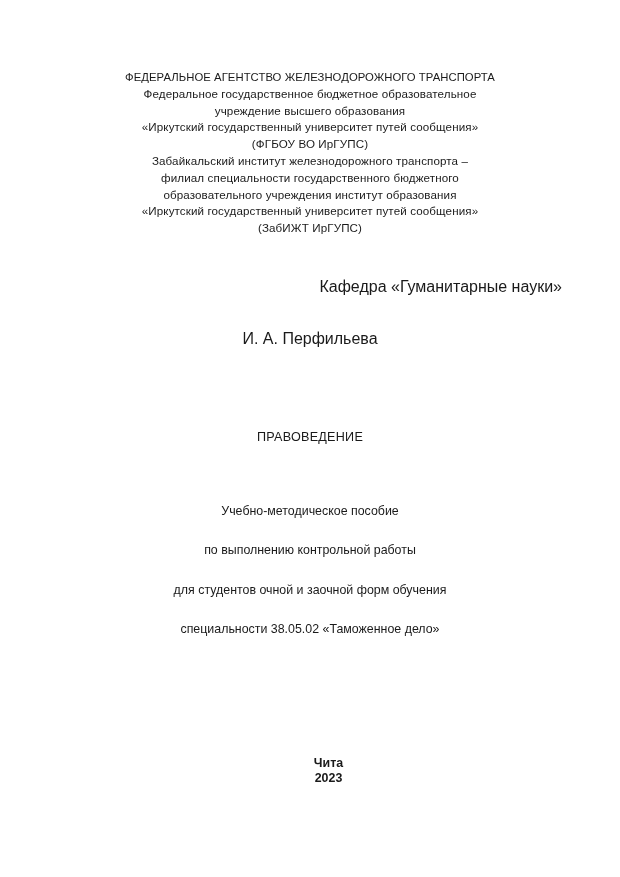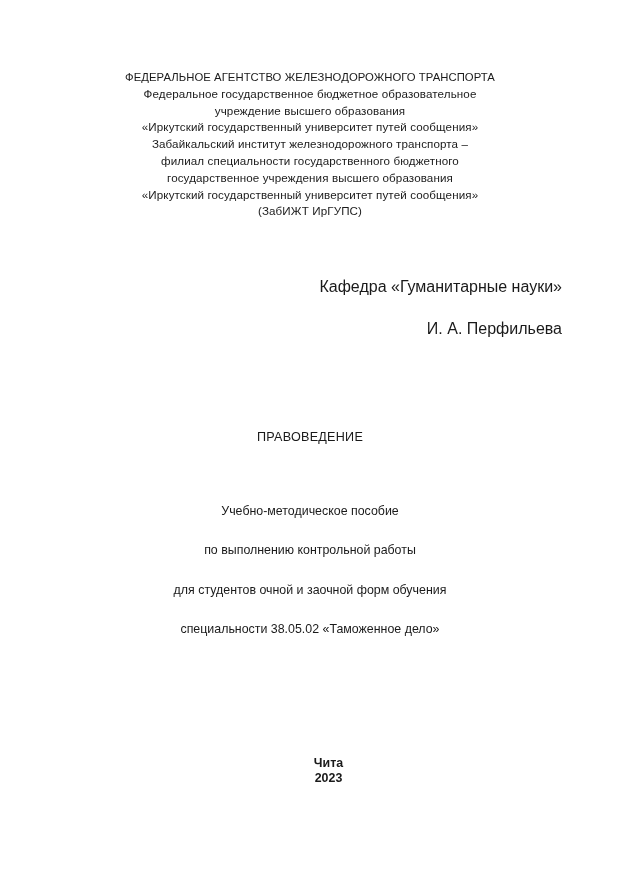--- a/index.html
+++ b/index.html
@@ -49,21 +49,22 @@
     top: 278px;
     text-align: right;
     font-size: 16px;
     line-height: 17px;
   }
   .attribution .department {
     display: block;
   }
   .attribution .author {
     display: block;
-    margin-top: 25px;
+    margin-top: 35px;
+    text-align: center;
   }
 
   
   .doc-title {
     position: absolute;
     left: 58px;
     right: 58px;
     top: 429px;
     text-align: center;
     font-size: 12.6px;
@@ -106,23 +107,24 @@
 </head>
 <body>
 
 <div class="page">
 
   <div class="org-header">
     <span class="line line-agency">ФЕДЕРАЛЬНОЕ АГЕНТСТВО ЖЕЛЕЗНОДОРОЖНОГО ТРАНСПОРТА</span>
     <span class="line">Федеральное государственное бюджетное образовательное</span>
     <span class="line">учреждение высшего образования</span>
     <span class="line">«Иркутский государственный университет путей сообщения»</span>
+    <span class="line">(ФГБОУ ВО ИрГУПС)</span>
     <span class="line">Забайкальский институт железнодорожного транспорта –</span>
     <span class="line">филиал специальности государственного бюджетного</span>
-    <span class="line">государственное учреждения высшего образования</span>
+    <span class="line">образовательного учреждения институт образования</span>
     <span class="line">«Иркутский государственный университет путей сообщения»</span>
     <span class="line">(ЗабИЖТ ИрГУПС)</span>
   </div>
 
   <div class="attribution">
     <span class="department">Кафедра «Гуманитарные науки»</span>
     <span class="author">И. А. Перфильева</span>
   </div>
 
   <div class="doc-title">ПРАВОВЕДЕНИЕ</div>

